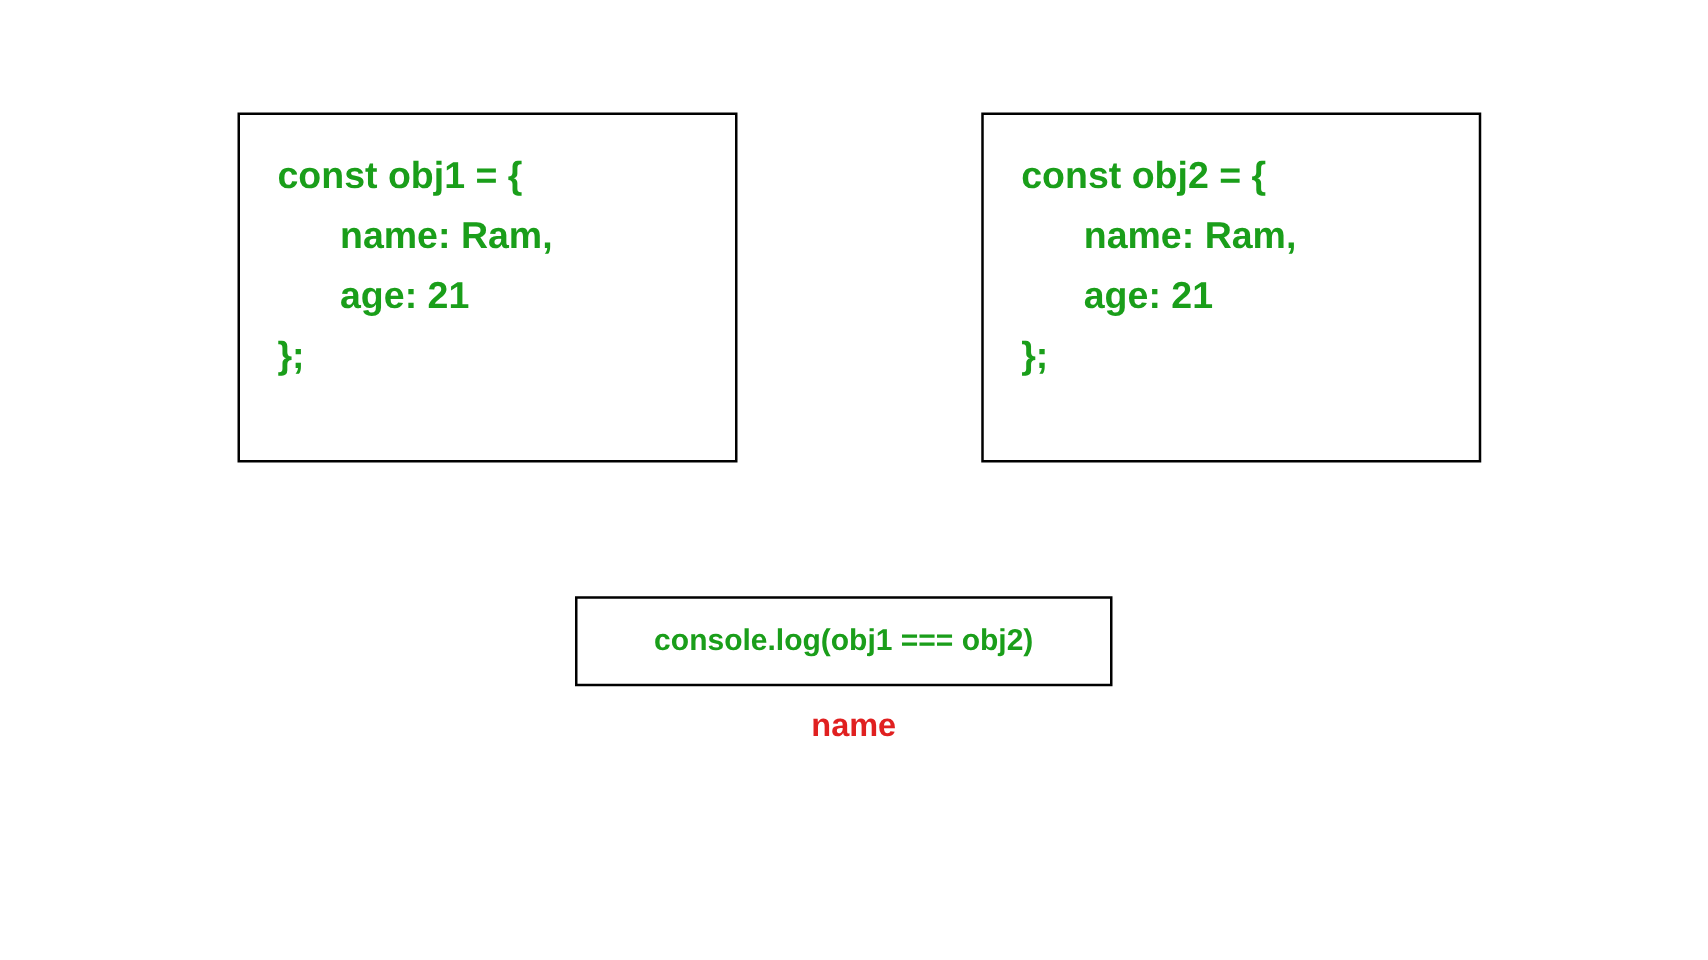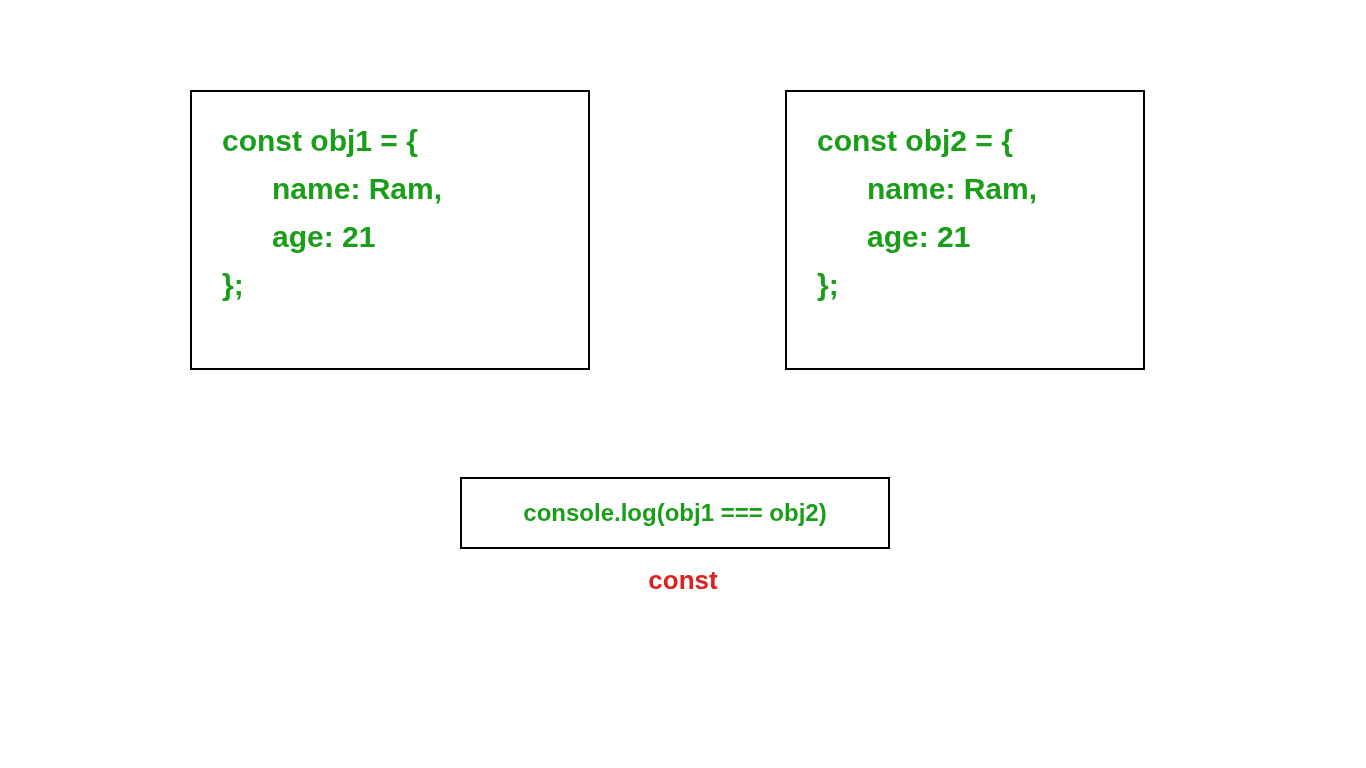--- a/index.html
+++ b/index.html
@@ -21,21 +21,21 @@
     }
     .code-box-left {
       left: 190px;
       top: 90px;
       width: 400px;
       height: 280px;
     }
     .code-box-right {
       left: 785px;
       top: 90px;
-      width: 360px;
+      width: 400px;
       height: 280px;
     }
     .code-text {
       color: #1a9e1a;
       font-size: 30px;
       font-weight: 600;
       line-height: 1.6;
       white-space: pre;
     }
     .console-box {
@@ -78,13 +78,13 @@
   <div class="code-text"><span>const obj2 = {</span>
 <span>      name: Ram,</span>
 <span>      age: 21</span>
 <span>};</span></div>
 </div>
 
 <div class="console-box">
   <span class="console-text">console.log(obj1 === obj2)</span>
 </div>
 
-<div class="result-text">const</div>
+<div class="result-text">name</div>
 
 </body></html>

